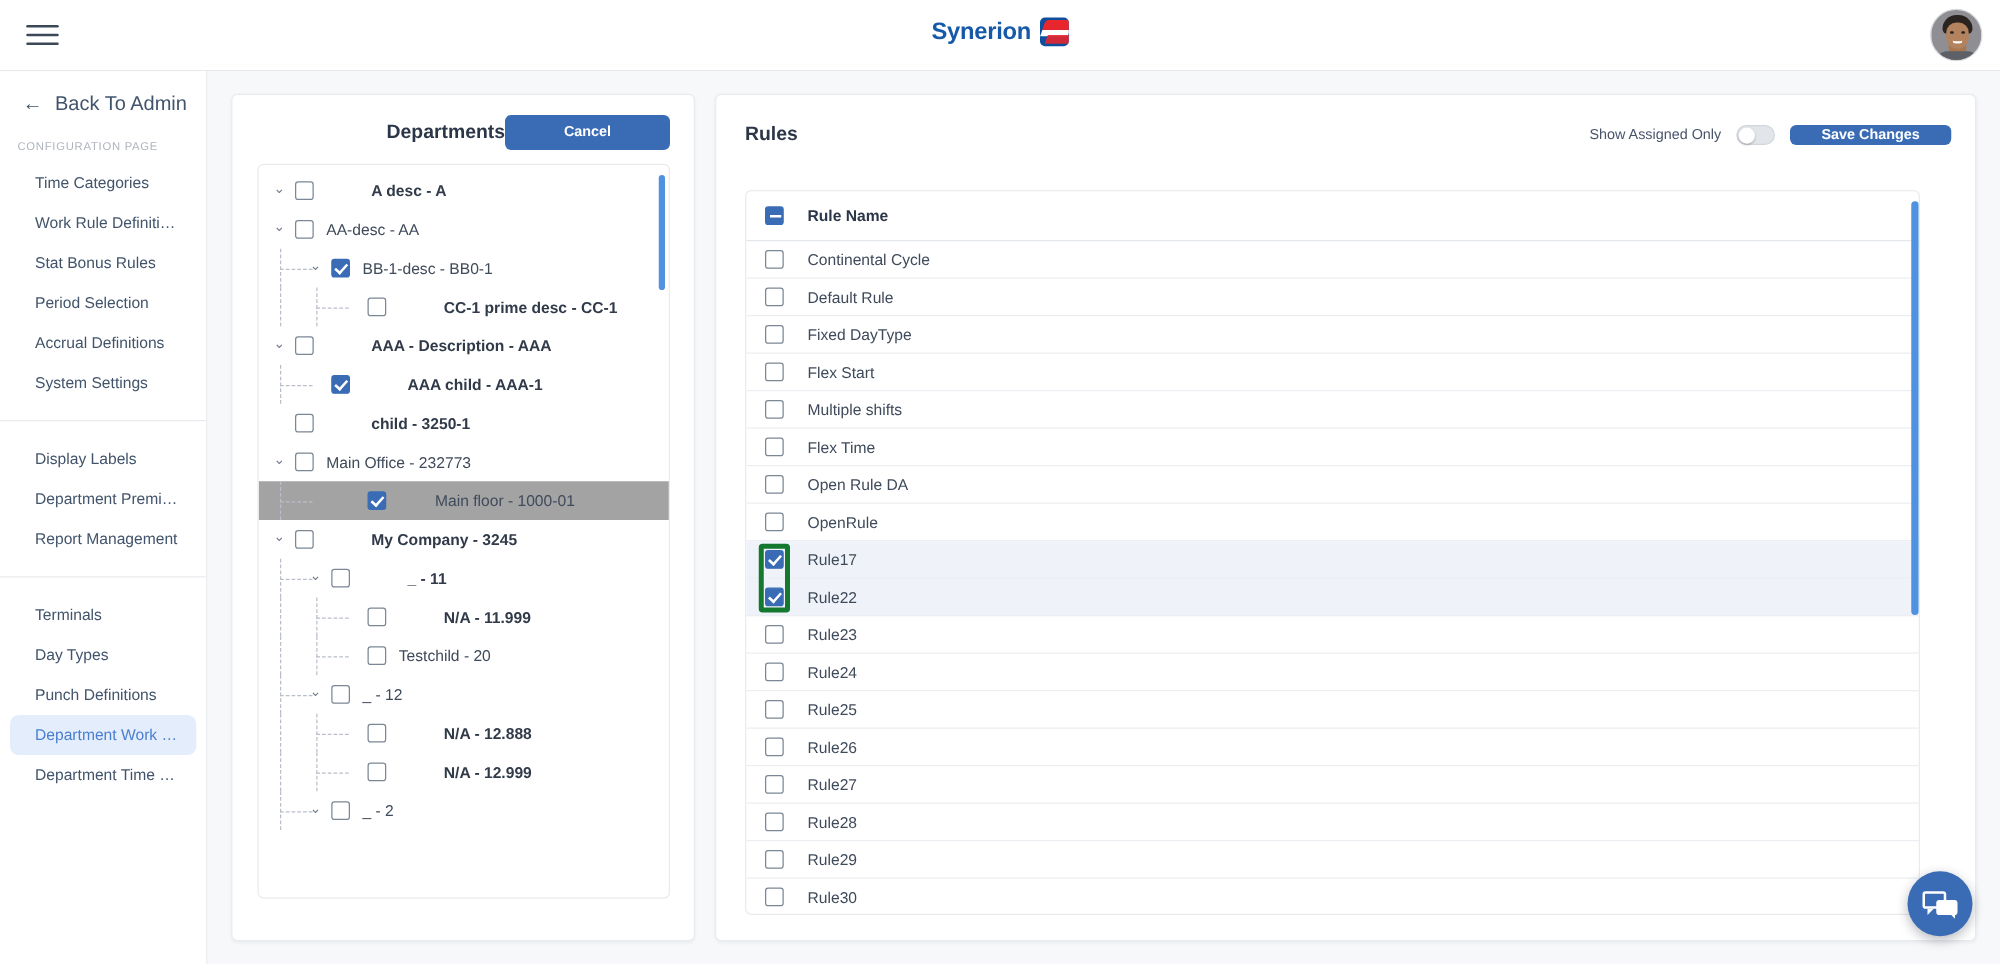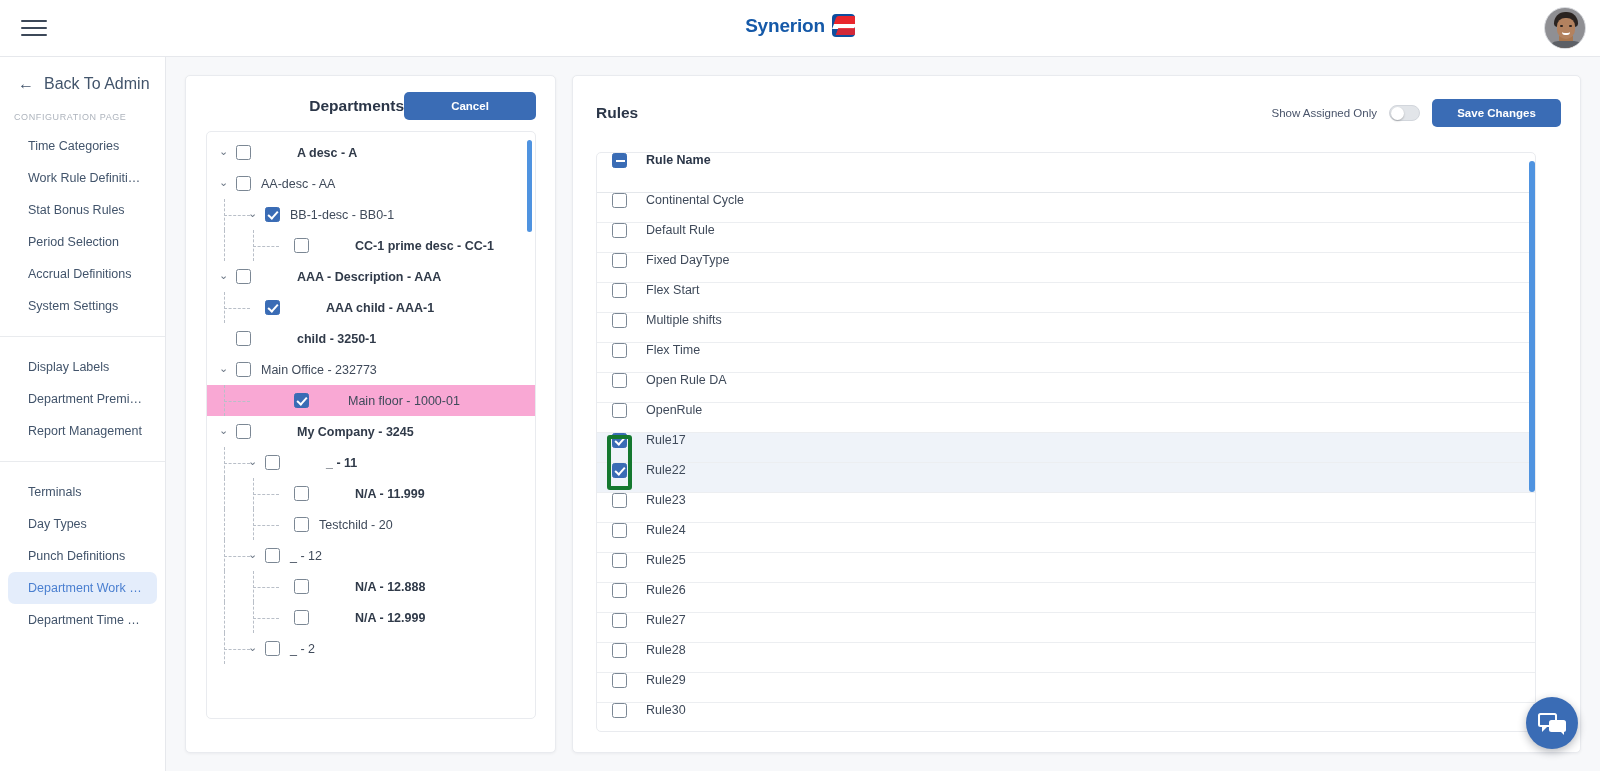--- a/index.html
+++ b/index.html
@@ -114,34 +114,34 @@
     display: flex; align-items: center; justify-content: flex-end;
     padding: 16px 19px 0 21px;
   }
   .dept-title { font-size: 15.5px; font-weight: bold; color: #2b3648; }
   .btn {
     border: none; border-radius: 5px; color: #ffffff;
     font-family: "Liberation Sans", sans-serif;
     font-size: 11.5px; font-weight: bold; cursor: pointer;
   }
   .btn-cancel { background: #3a6cb5; width: 132px; height: 28px; }
-  .btn-save   { background: #3a6cb5; width: 129px; height: 28px; }
+  .btn-save   { background: #3a6cb5; width: 129px; height: 16px; }
 
   .tree-wrap {
     position: absolute; left: 20px; top: 55px;
     width: 330px; height: 588px;
     border: 1px solid #e9ebef; border-radius: 5px;
     background: #ffffff; overflow: hidden;
   }
   .tree-inner { position: absolute; left:0; top: 5px; width: 330px; }
   .tnode {
     position: relative; display: flex; align-items: center;
     height: 31px; font-size: 12.5px; color: #3f4a5a; cursor: pointer;
   }
-  .tnode.sel { background: #f9a8d4; gap: 29px; }
+  .tnode.sel { background: #a3a3a3; gap: 29px; }
   .tnode .caret {
     width: 13px; height: 13px; margin-right: 6px; flex: 0 0 auto;
     color: #6b7685; font-size: 11px; line-height: 11px; text-align: center;
   }
   .tnode .caret.empty { visibility: hidden; }
   .cb {
     width: 15px; height: 15px; border: 1.6px solid #7b8794;
     border-radius: 2.5px; background: #ffffff; flex: 0 0 auto;
     margin-right: 10px; position: relative;
   }
@@ -192,21 +192,21 @@
     background: #ffffff; box-shadow: 0 1px 2px rgba(0,0,0,.25);
   }
 
   .rules-table {
     position: absolute; left: 23px; top: 76px;
     width: 940px; height: 580px;
     border: 1px solid #e9ebef; border-radius: 5px;
     background: #ffffff; overflow: hidden;
   }
   .rrow {
-    display: flex; align-items: flex-start; height: 30px;
+    display: flex; align-items: center; height: 30px;
     border-bottom: 1px solid #eceef1; font-size: 12.5px; color: #3f4a5a;
     cursor: pointer; padding-left: 15px;
   }
   .rrow.header {
     height: 40px; font-weight: bold; color: #2b3648; border-bottom: 1px solid #e4e7eb;
   }
   .rrow.checked { background: #eff3f9; }
   .rrow .cb { margin-right: 19px; }
   .rules-scroll {
     position: absolute; right: 0px; top: 8px;

